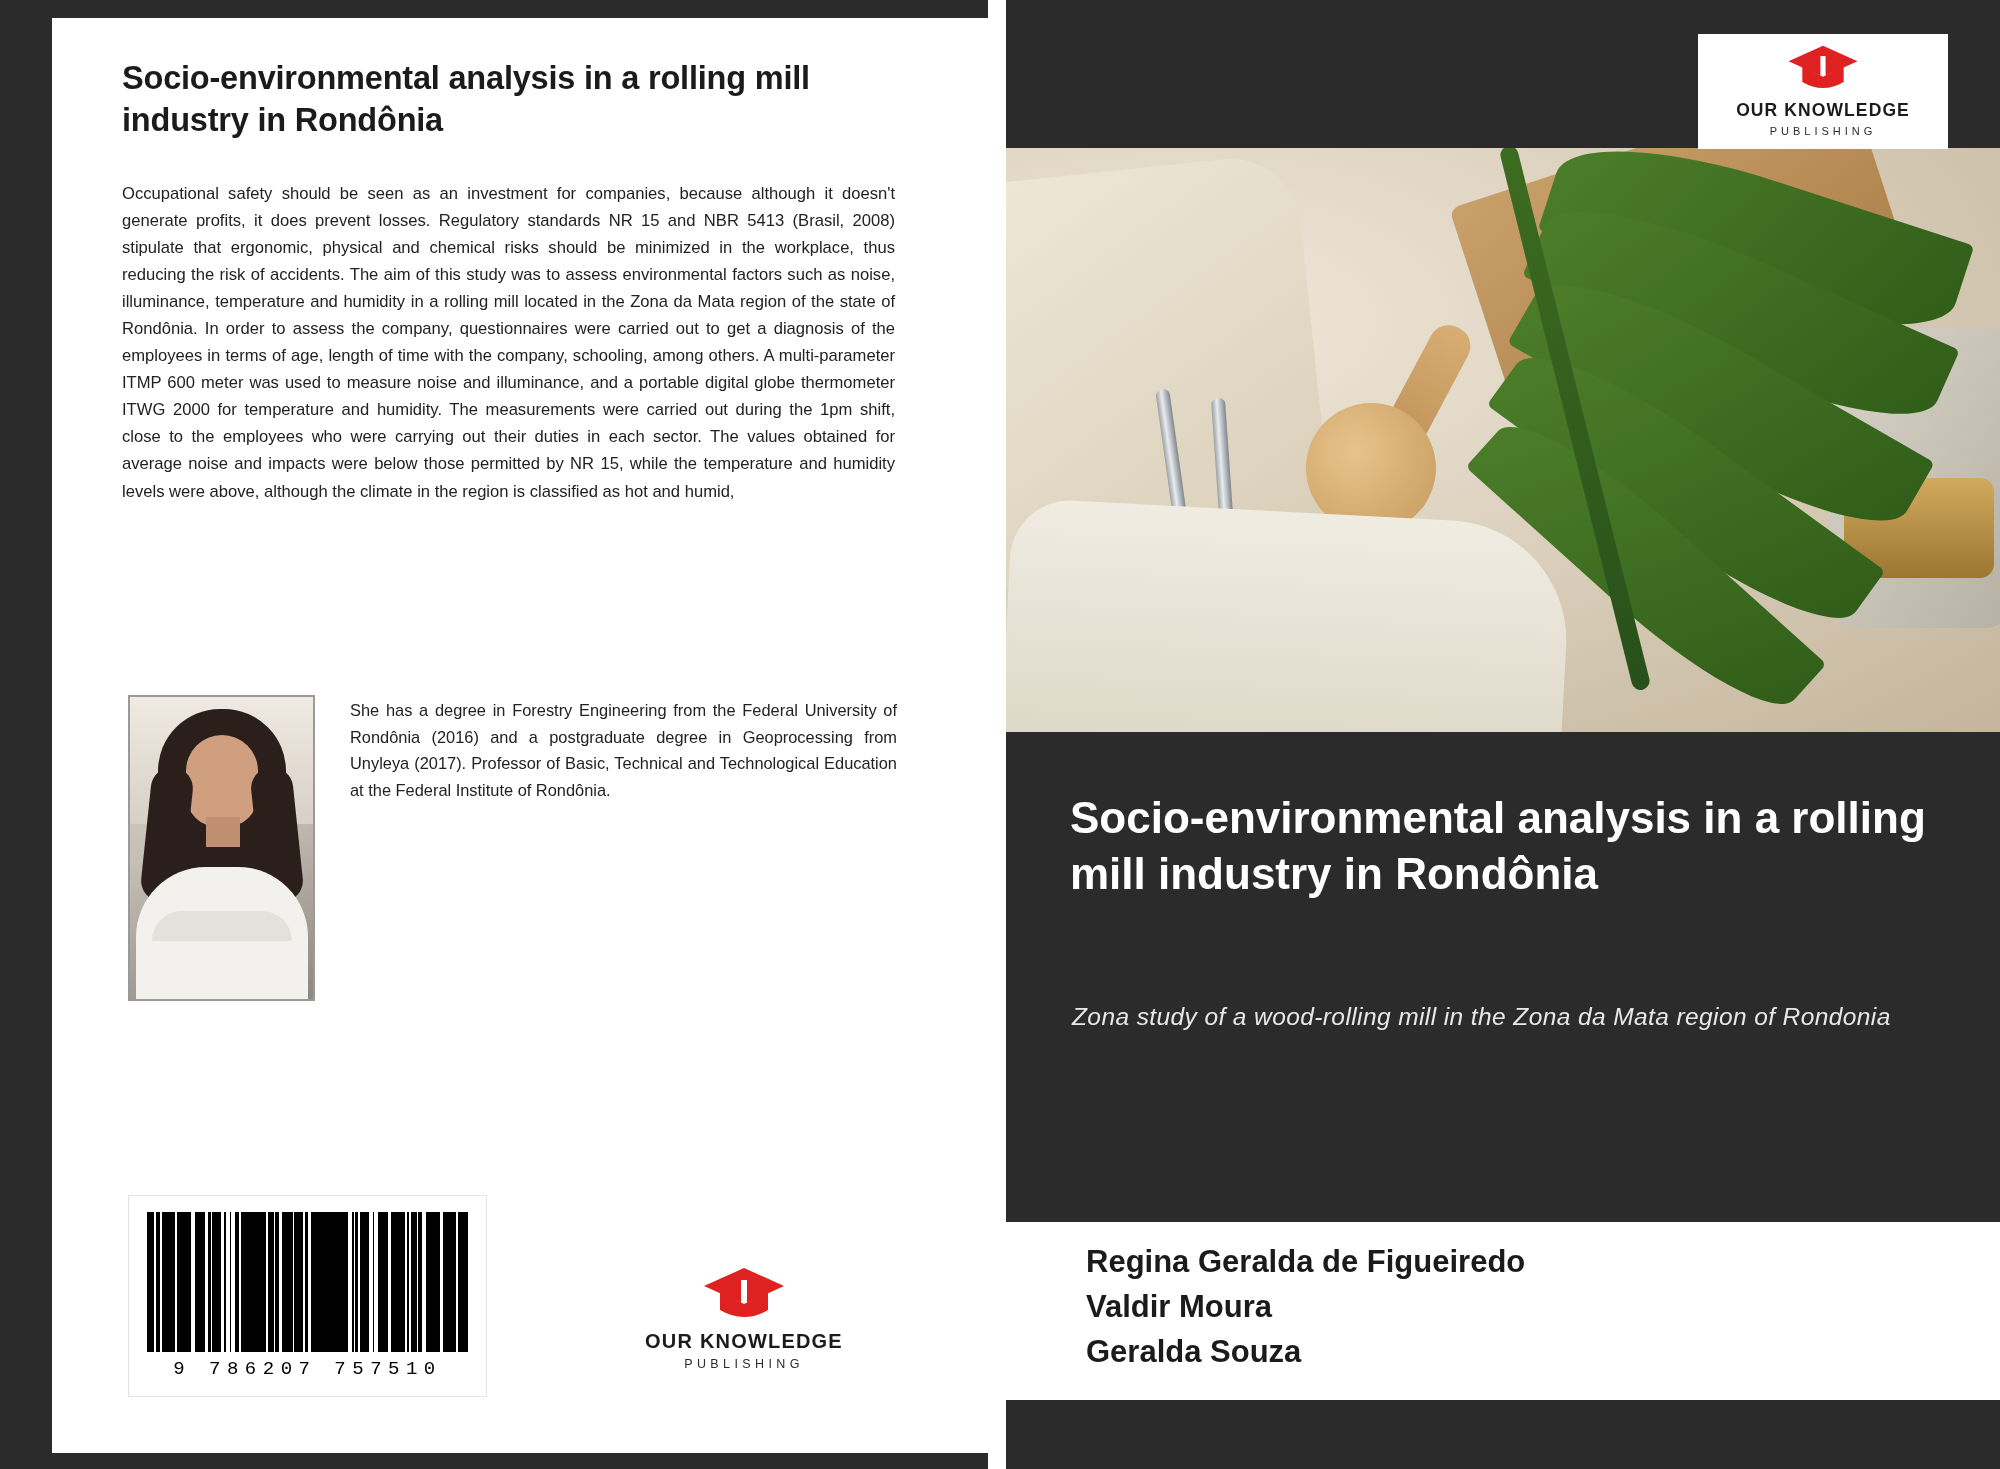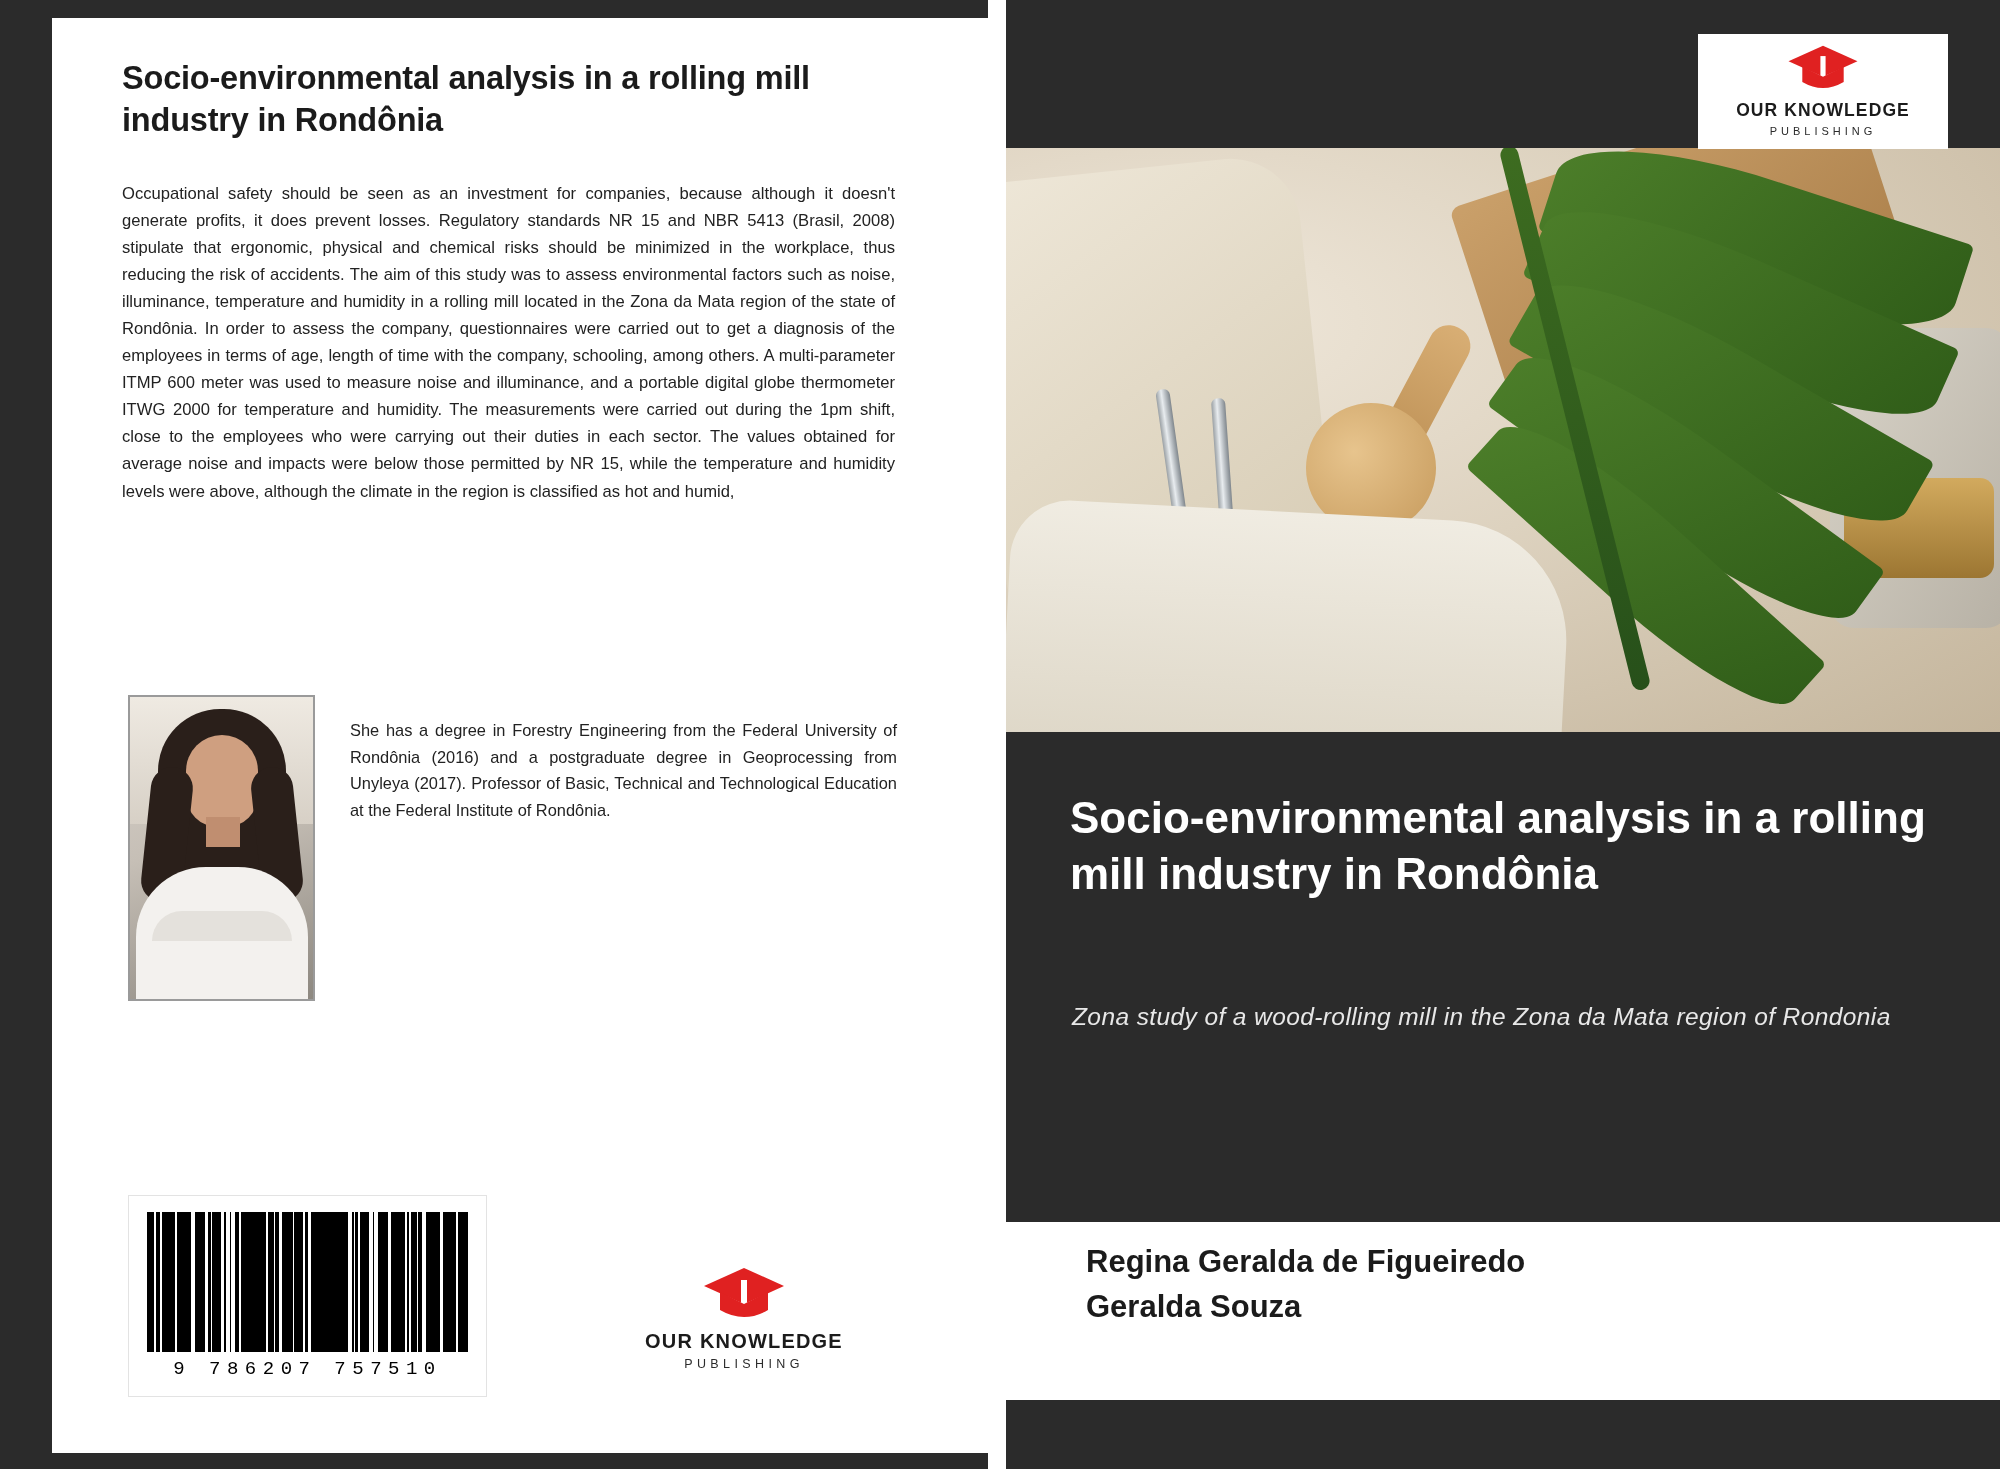--- a/index.html
+++ b/index.html
@@ -149,21 +149,20 @@
 
   .author-bio {
     position: absolute;
     left: 222px;
     top: 2px;
     width: 547px;
     font-size: 16.4px;
     line-height: 1.62;
     color: #222222;
     text-align: justify;
-    margin-top: 20px;
   }
 
   
   .barcode-box {
     position: absolute;
     left: 128px;
     bottom: 72px;
     width: 359px;
     height: 202px;
     background: #ffffff;
@@ -590,19 +589,20 @@
       <div class="logo-name">OUR KNOWLEDGE</div>
       <div class="logo-sub">PUBLISHING</div>
     </div>
 
     <div class="front-title">Socio-environmental analysis in a rolling mill industry in Rondônia</div>
     <div class="front-subtitle">Zona study of a wood-rolling mill in the Zona da Mata region of Rondonia</div>
 
     <div class="front-authors-band"></div>
     <div class="front-authors" id="front-authors">
         <div>Regina Geralda de Figueiredo</div>
+        <div>Valdir Moura</div>
         <div>Geralda Souza</div>
       </div>
 
     <div class="front-bottom-strip"></div>
   </div>
 
 </div>
 
 </body></html>

